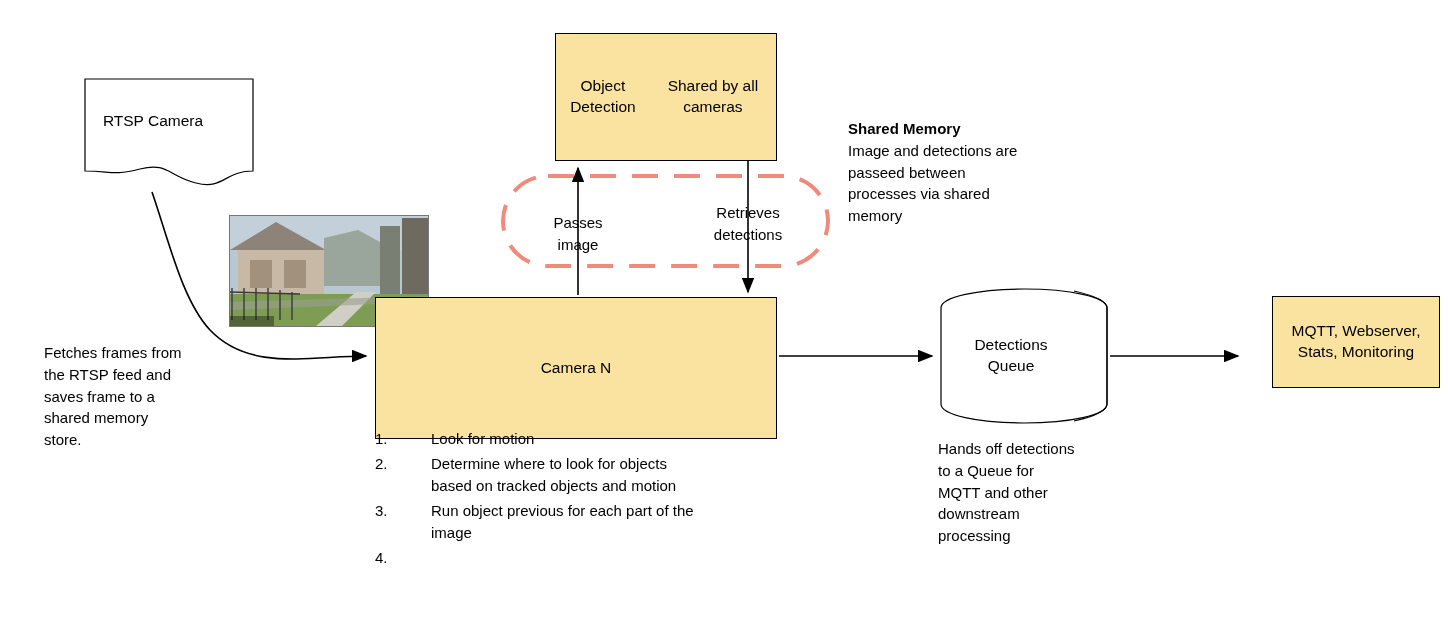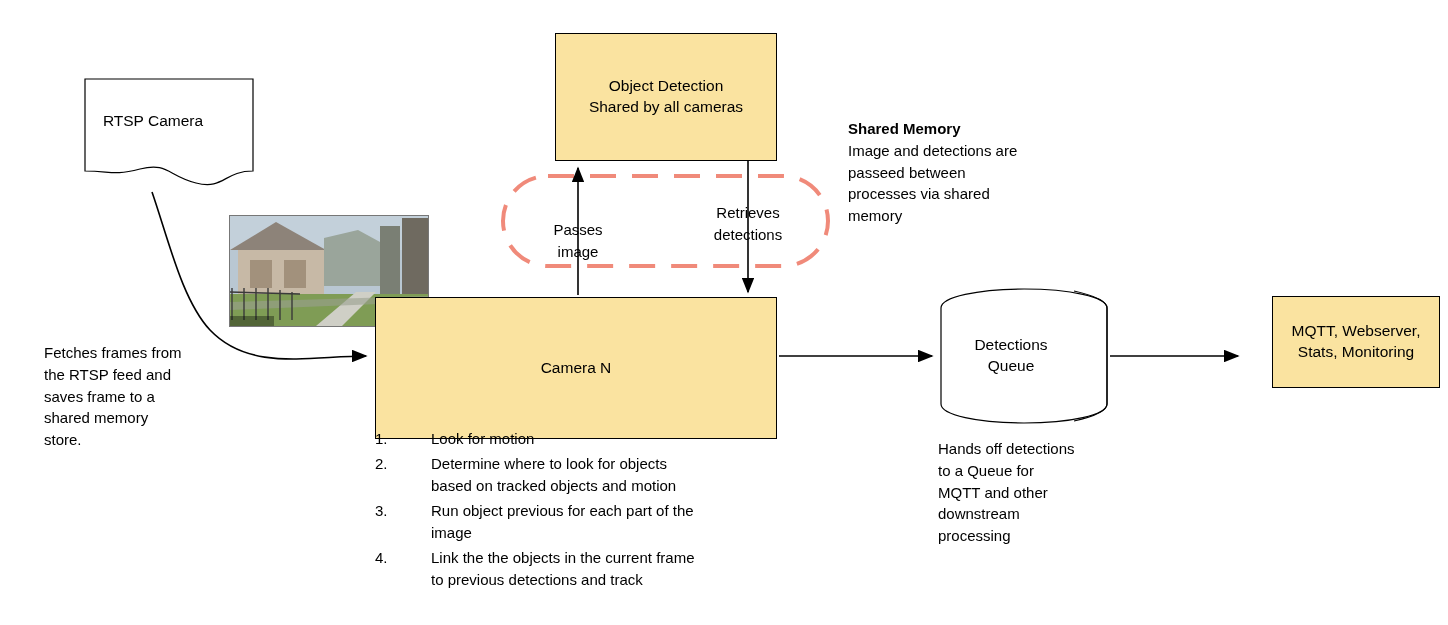--- a/index.html
+++ b/index.html
@@ -17,21 +17,21 @@
     overflow: hidden;
   }
   .node {
     position: absolute;
     box-sizing: border-box;
   }
   .box {
     background: #fae3a0;
     border: 1px solid #000000;
     display: flex;
-    flex-direction: column;
+    flex-direction: row;
     align-items: center;
     justify-content: center;
     text-align: center;
     font-size: 15.5px;
     line-height: 1.35;
   }
   .box .sub {
   }
   .doc-shape {
     position: absolute;
@@ -166,21 +166,21 @@
 
     <path d="M578,295 L578,168" fill="none" stroke="#000000" stroke-width="1.6" marker-end="url(#arrowhead)"></path>
 
     <path d="M748,161 L748,292" fill="none" stroke="#000000" stroke-width="1.6" marker-end="url(#arrowhead)"></path>
 
     <path d="M779,356 L932,356" fill="none" stroke="#000000" stroke-width="1.6" marker-end="url(#arrowhead)"></path>
 
     <path d="M1110,356 L1238,356" fill="none" stroke="#000000" stroke-width="1.6" marker-end="url(#arrowhead)"></path>
   </svg>
 
-  <div class="label center" style="left:528px; top:212px; width:100px;margin-top:7px;">Passes
+  <div class="label center" style="left:528px; top:212px; width:100px;">Passes
 image</div>
   <div class="label center" style="left:690px; top:202px; width:116px;">Retrieves
 detections</div>
 
   <div class="label" style="left:44px; top:342px; width:190px;">Fetches frames from
 the RTSP feed and
 saves frame to a
 shared memory
 store.</div>
 
@@ -208,18 +208,16 @@
       <div class="txt" style="white-space:pre-line;">Determine where to look for objects
 based on tracked objects and motion</div>
     </div>
     <div class="row">
       <div class="num">3.</div>
       <div class="txt" style="white-space:pre-line;">Run object previous for each part of the
 image</div>
     </div>
     <div class="row">
       <div class="num">4.</div>
-      <div class="txt" style="white-space:pre-line;">Link the the objects in the current frame
-to previous detections and track</div>
     </div>
   </div>
 
 </div>
 
 </body></html>

